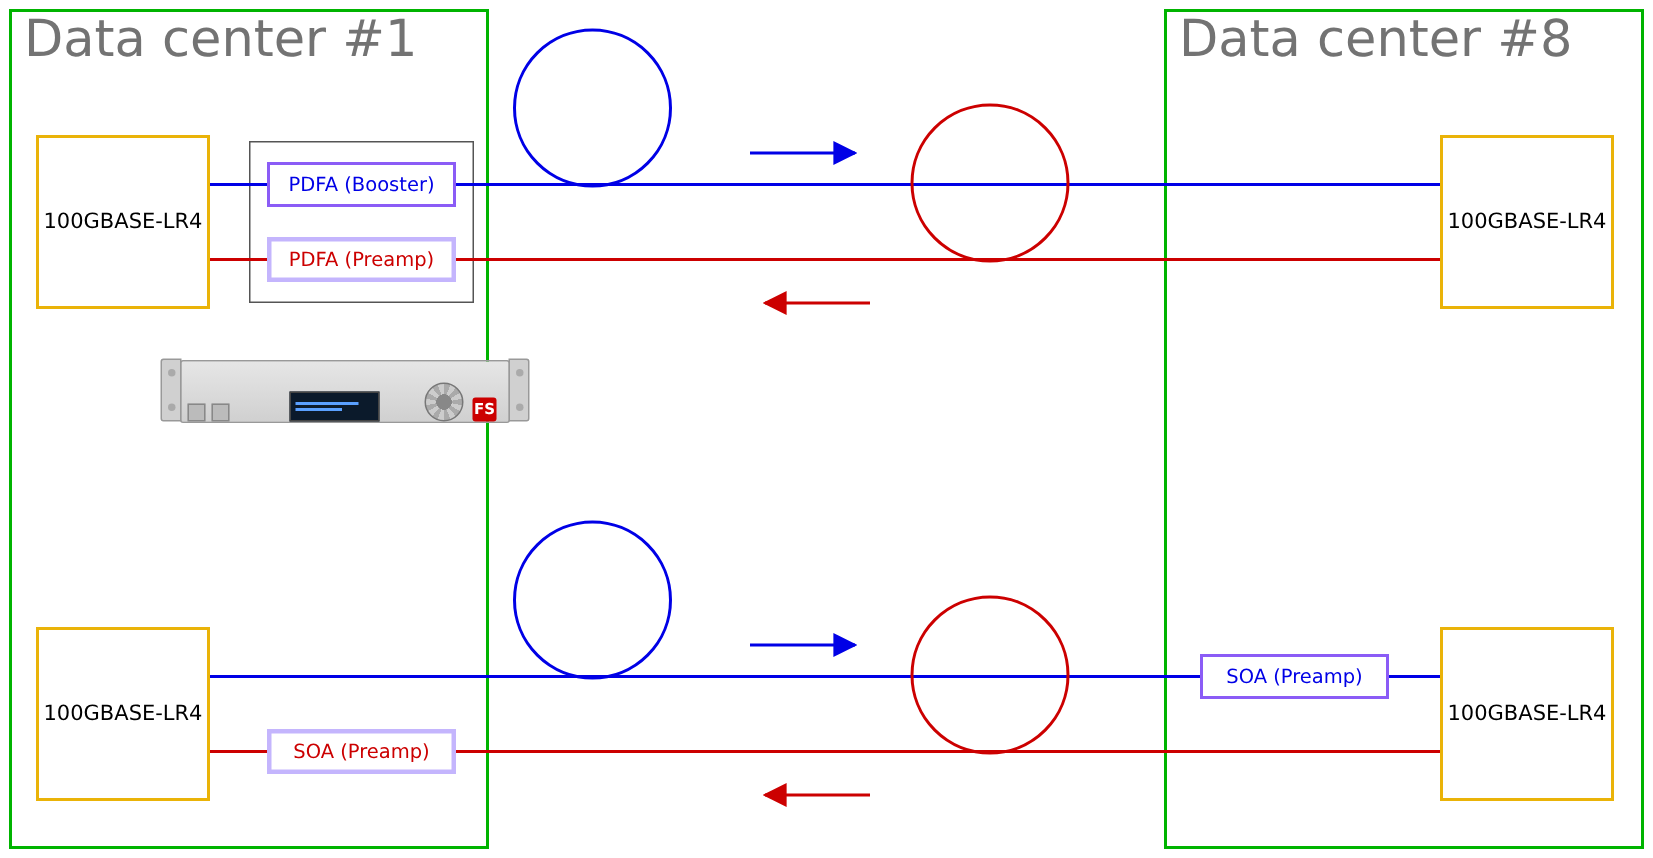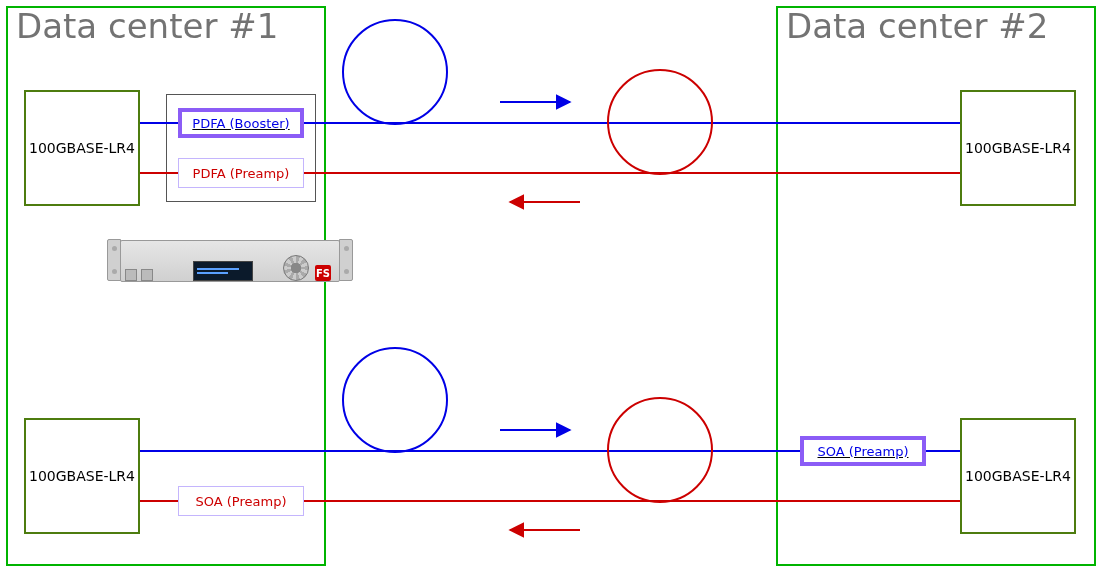--- a/index.html
+++ b/index.html
@@ -17,21 +17,21 @@
     border: 2px solid #00b400;
     box-sizing: border-box;
   }
   .dc-title {
     color: #737373;
     font-size: 34px;
     font-weight: normal;
     white-space: nowrap;
   }
   .transceiver {
-    border: 2px solid #4d7c0f;
+    border: 2px solid #eab308;
     box-sizing: border-box;
     background: #fff;
     display: flex;
     align-items: center;
     justify-content: center;
   }
   .transceiver span {
     font-size: 14px;
     color: #000;
   }
@@ -39,22 +39,22 @@
     border: 1px solid #555;
     box-sizing: border-box;
   }
   .amp {
     box-sizing: border-box;
     background: #fff;
     display: flex;
     align-items: center;
     justify-content: center;
   }
-  .amp.blue { border: 4px solid #8b5cf6; text-decoration: underline; }
-  .amp.red  { border: 1px solid #c4b5fd; }
+  .amp.blue { border: 2px solid #8b5cf6; }
+  .amp.red  { border: 3px solid #c4b5fd; }
   .amp span { font-size: 13px; }
   .amp.blue span { color: #0000e6; }
   .amp.red  span { color: #cc0000; }
   svg.diagram {
     position: absolute;
     left: 0; top: 0;
     width: 1102px; height: 572px;
     pointer-events: none;
   }
   .line-blue { stroke: #0000e6; stroke-width: 2; fill: none; }
@@ -135,21 +135,21 @@
   .device .ear::before{ top:6px; }
   .device .ear::after { bottom:6px; }
 </style>
 </head>
 <body>
 
 <div class="abs dc-box" style="left:6px; top:6px; width:320px; height:560px;"></div>
 <div class="abs dc-title" style="left:16px; top:6px;">Data center #1</div>
 
 <div class="abs dc-box" style="left:776px; top:6px; width:320px; height:560px;"></div>
-<div class="abs dc-title" style="left:786px; top:6px;">Data center #2</div>
+<div class="abs dc-title" style="left:786px; top:6px;">Data center #8</div>
 
 <div class="abs transceiver" style="left:24px; top:90px; width:116px; height:116px;">
   <span>100GBASE-LR4</span>
 </div>
 
 <div class="abs amp-group" style="left:166px; top:94px; width:150px; height:108px;"></div>
 
 <div class="abs amp blue" style="left:178px; top:108px; width:126px; height:30px;">
   <span>PDFA (Booster)</span>
 </div>

